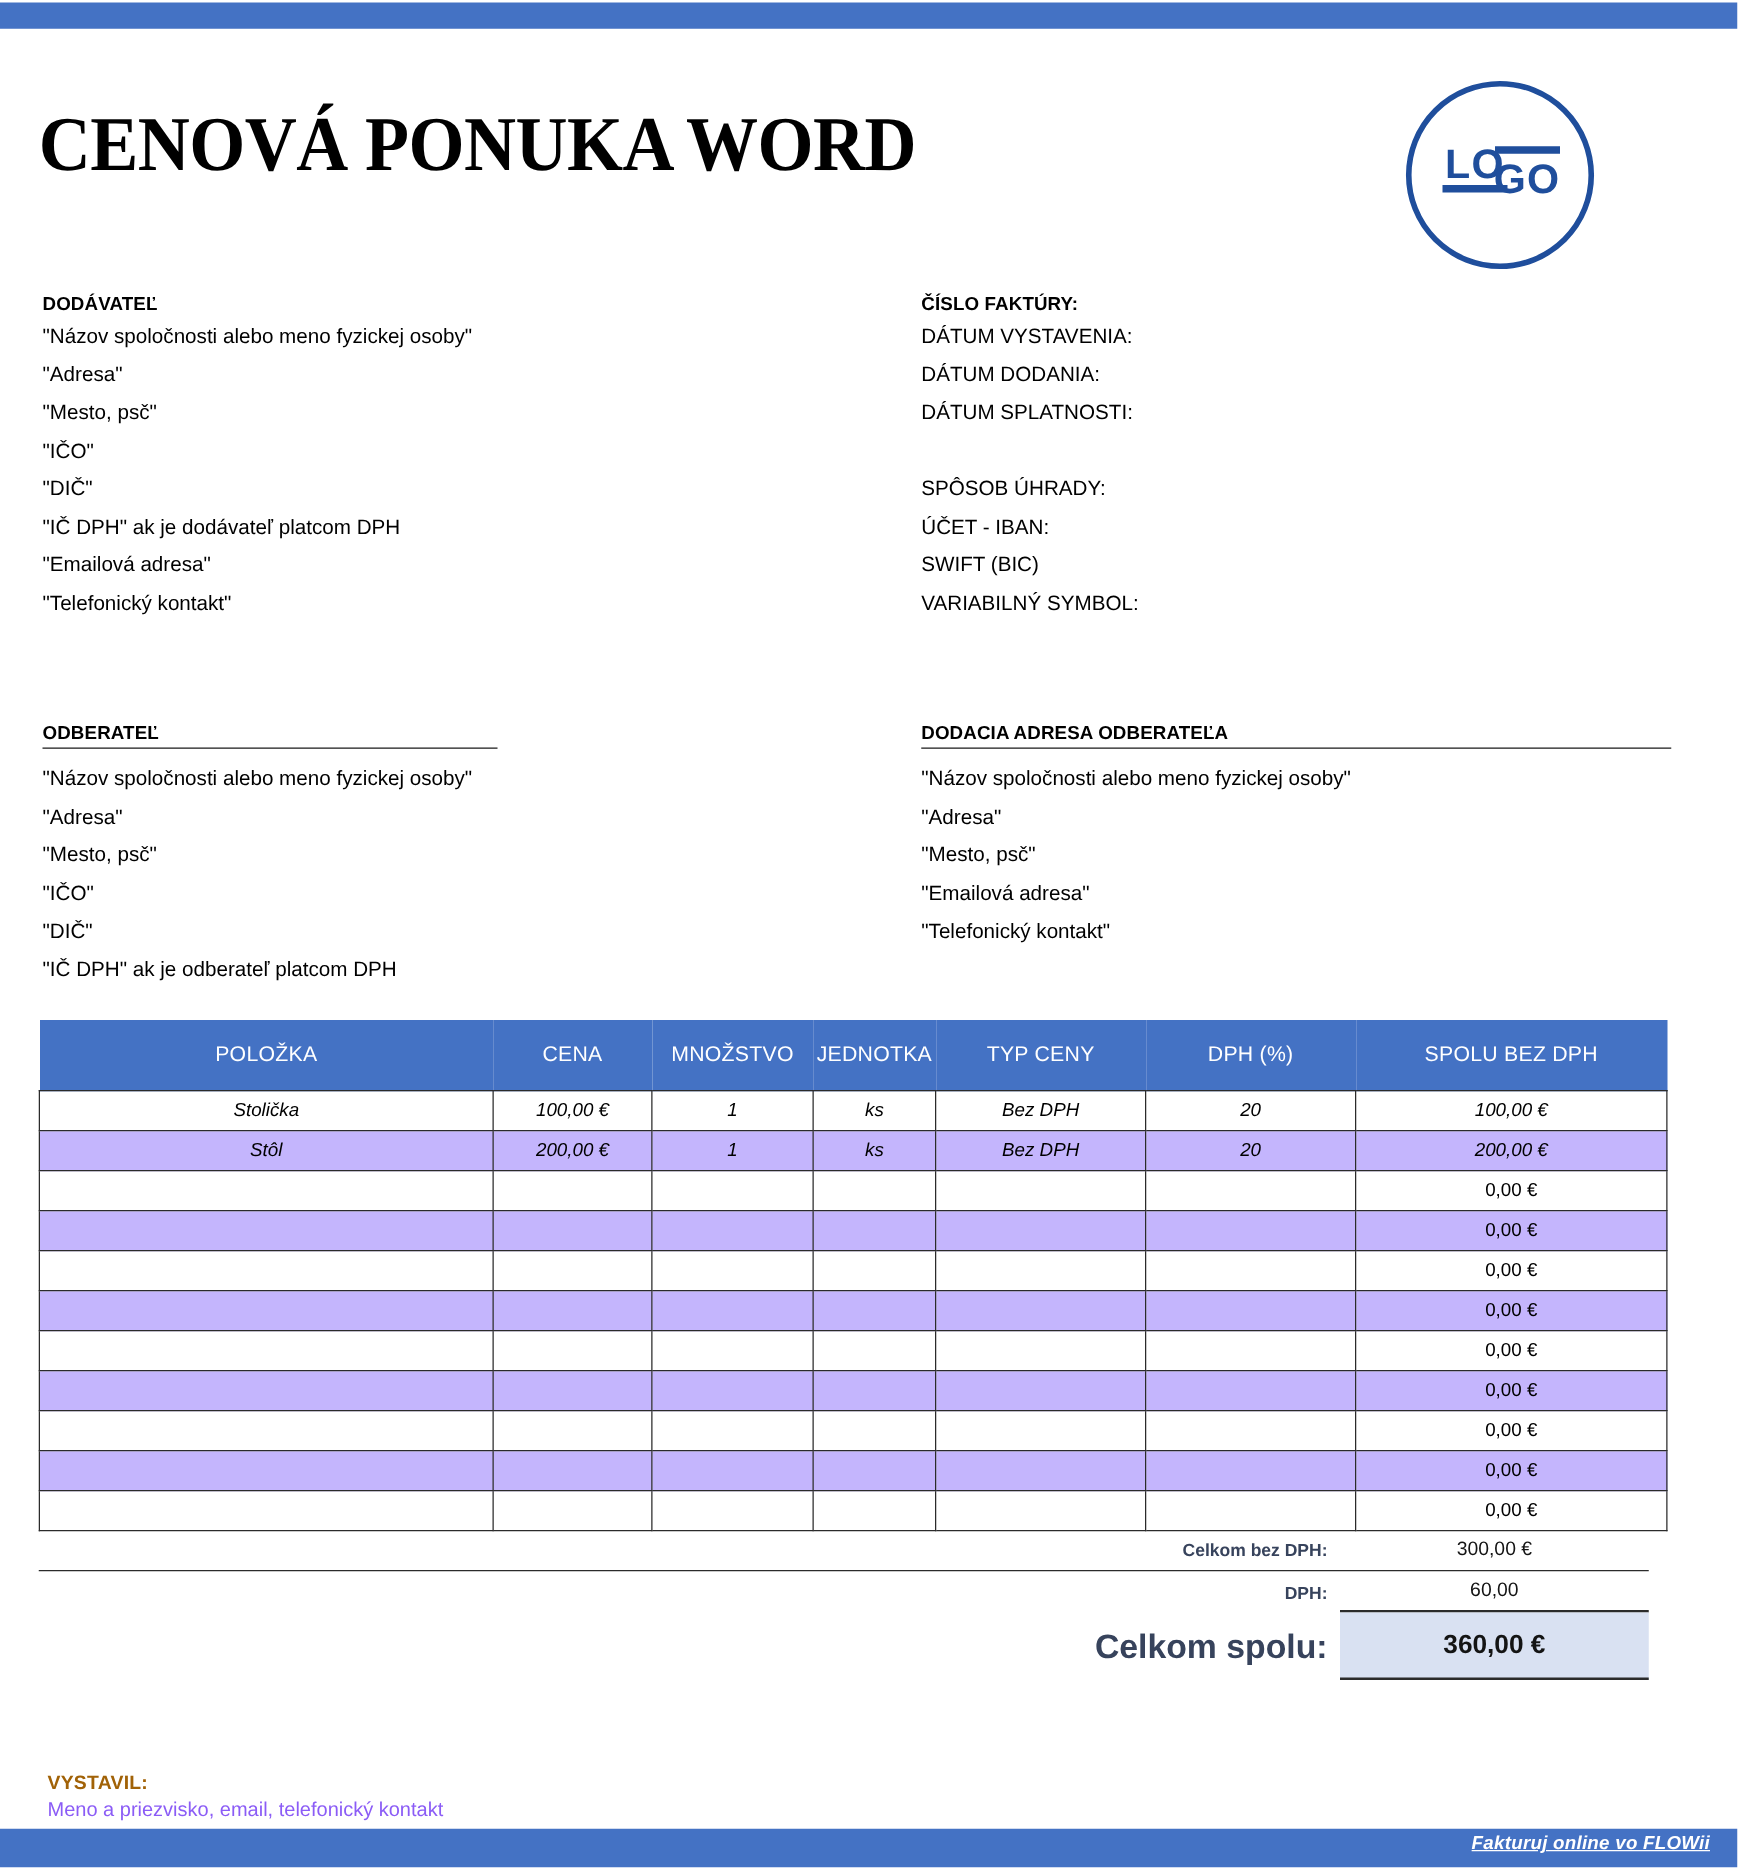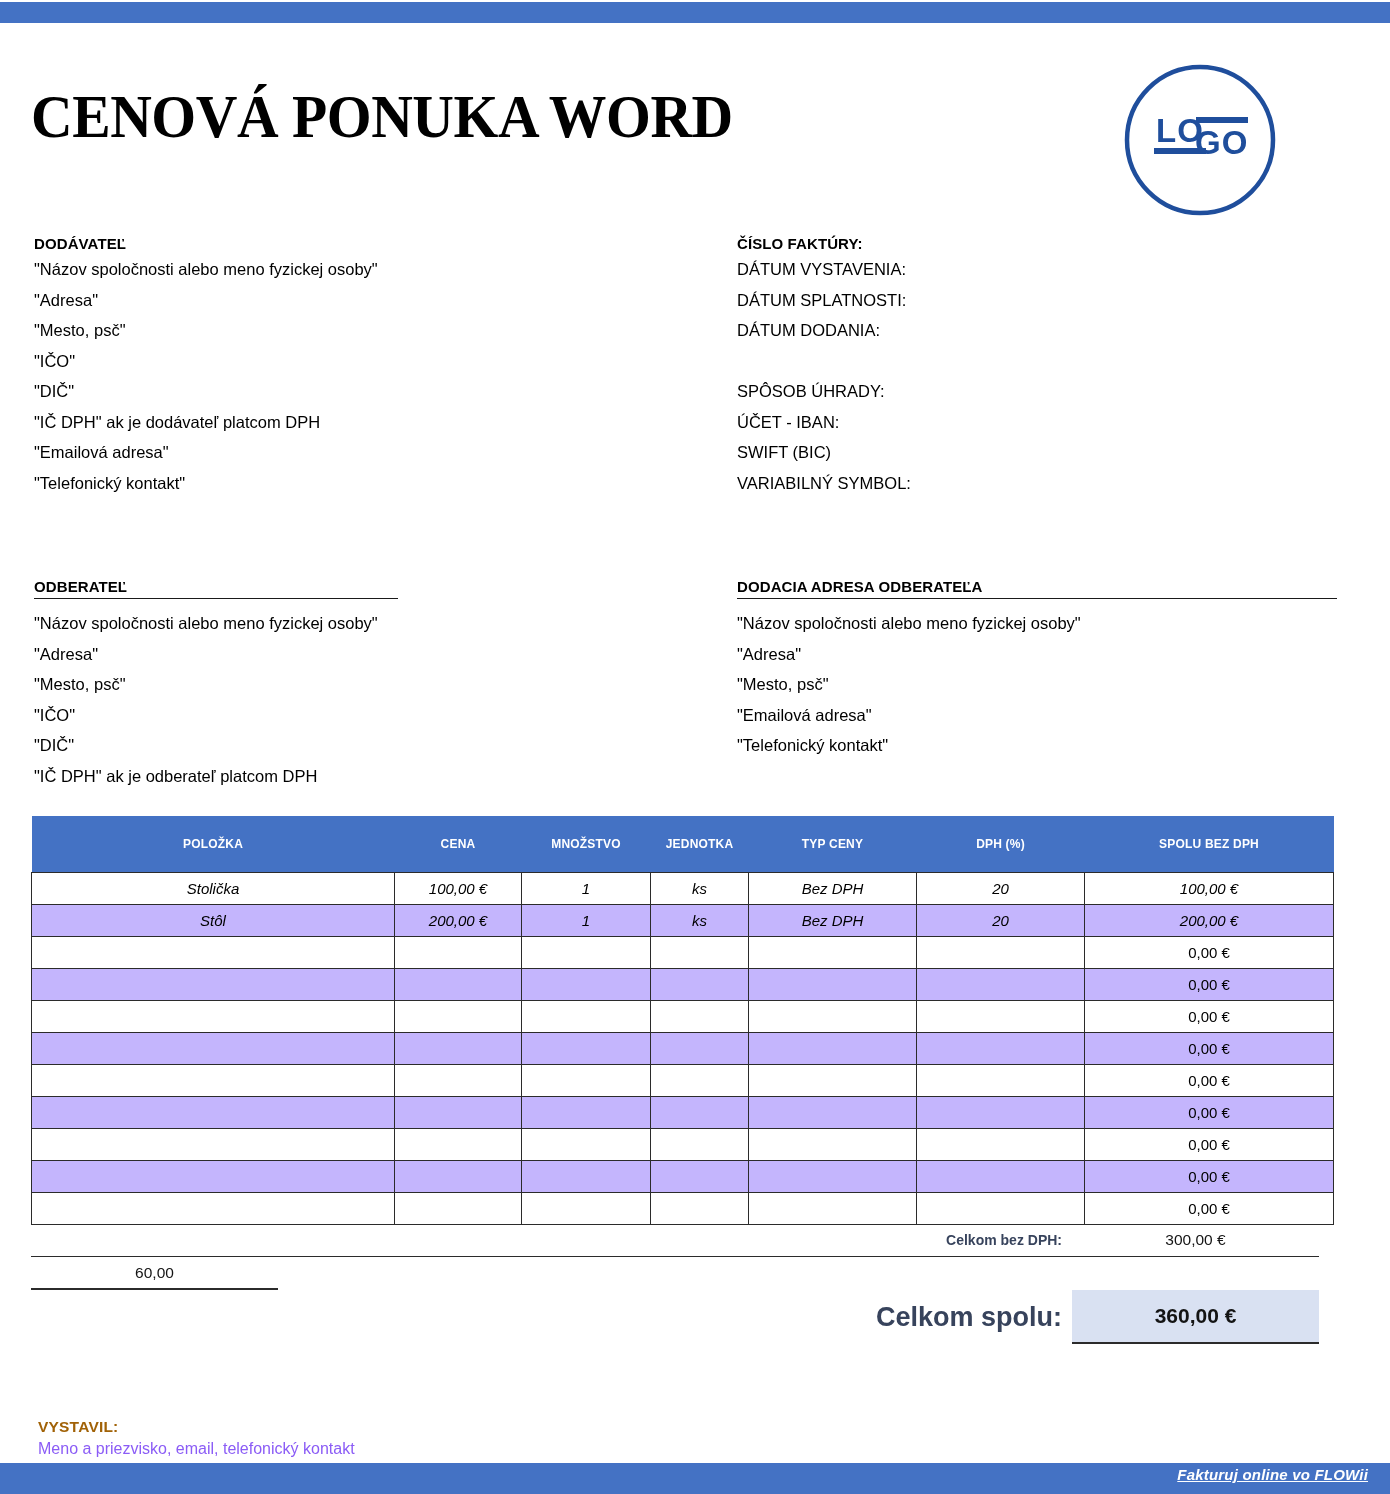--- a/index.html
+++ b/index.html
@@ -92,22 +92,22 @@
   .items-table {
     position: absolute;
     left: 31px; top: 816px;
     width: 1288px;
     border-collapse: collapse;
     table-layout: fixed;
   }
   .items-table thead th {
     background: #4472c4;
     color: #ffffff;
-    font-size: 12px;
-    font-weight: bold;
+    font-size: 17px;
+    font-weight: normal;
     letter-spacing: 0.2px;
     height: 54px;
     text-align: center;
     vertical-align: middle;
     border: none;
     white-space: nowrap;
   }
   .items-table tbody td {
     border: 1.6px solid #2b2b2b;
     height: 31px;
@@ -211,22 +211,22 @@
   <div class="line">"IČO"</div>
   <div class="line">"DIČ"</div>
   <div class="line">"IČ DPH" ak je dodávateľ platcom DPH</div>
   <div class="line">"Emailová adresa"</div>
   <div class="line">"Telefonický kontakt"</div>
 </div>
 
 <div class="block" id="invoice">
   <div class="hdr">ČÍSLO FAKTÚRY:</div>
   <div class="line">DÁTUM VYSTAVENIA:</div>
+  <div class="line">DÁTUM DODANIA:</div>
   <div class="line">DÁTUM SPLATNOSTI:</div>
-  <div class="line">DÁTUM DODANIA:</div>
   <div class="line spacer">&nbsp;</div>
   <div class="line">SPÔSOB ÚHRADY:</div>
   <div class="line">ÚČET - IBAN:</div>
   <div class="line">SWIFT (BIC)</div>
   <div class="line">VARIABILNÝ SYMBOL:</div>
 </div>
 
 <div class="block" id="customer">
   <div class="hdr">ODBERATEĽ</div>
   <div class="rule"></div>
@@ -362,20 +362,21 @@
     </tr>
   </tbody>
 </table>
 
 <div class="totals">
   <div class="trow r1">
     <div class="tlabel">Celkom bez DPH:</div>
     <div class="tvalue">300,00 €</div>
   </div>
   <div class="trow r2">
+    <div class="tlabel">DPH:</div>
     <div class="tvalue">60,00</div>
   </div>
   <div class="trow r3">
     <div class="tlabel">Celkom spolu:</div>
     <div class="tvalue">360,00 €</div>
   </div>
 </div>
 
 <div class="issuer">
   <div class="ih">VYSTAVIL:</div>

